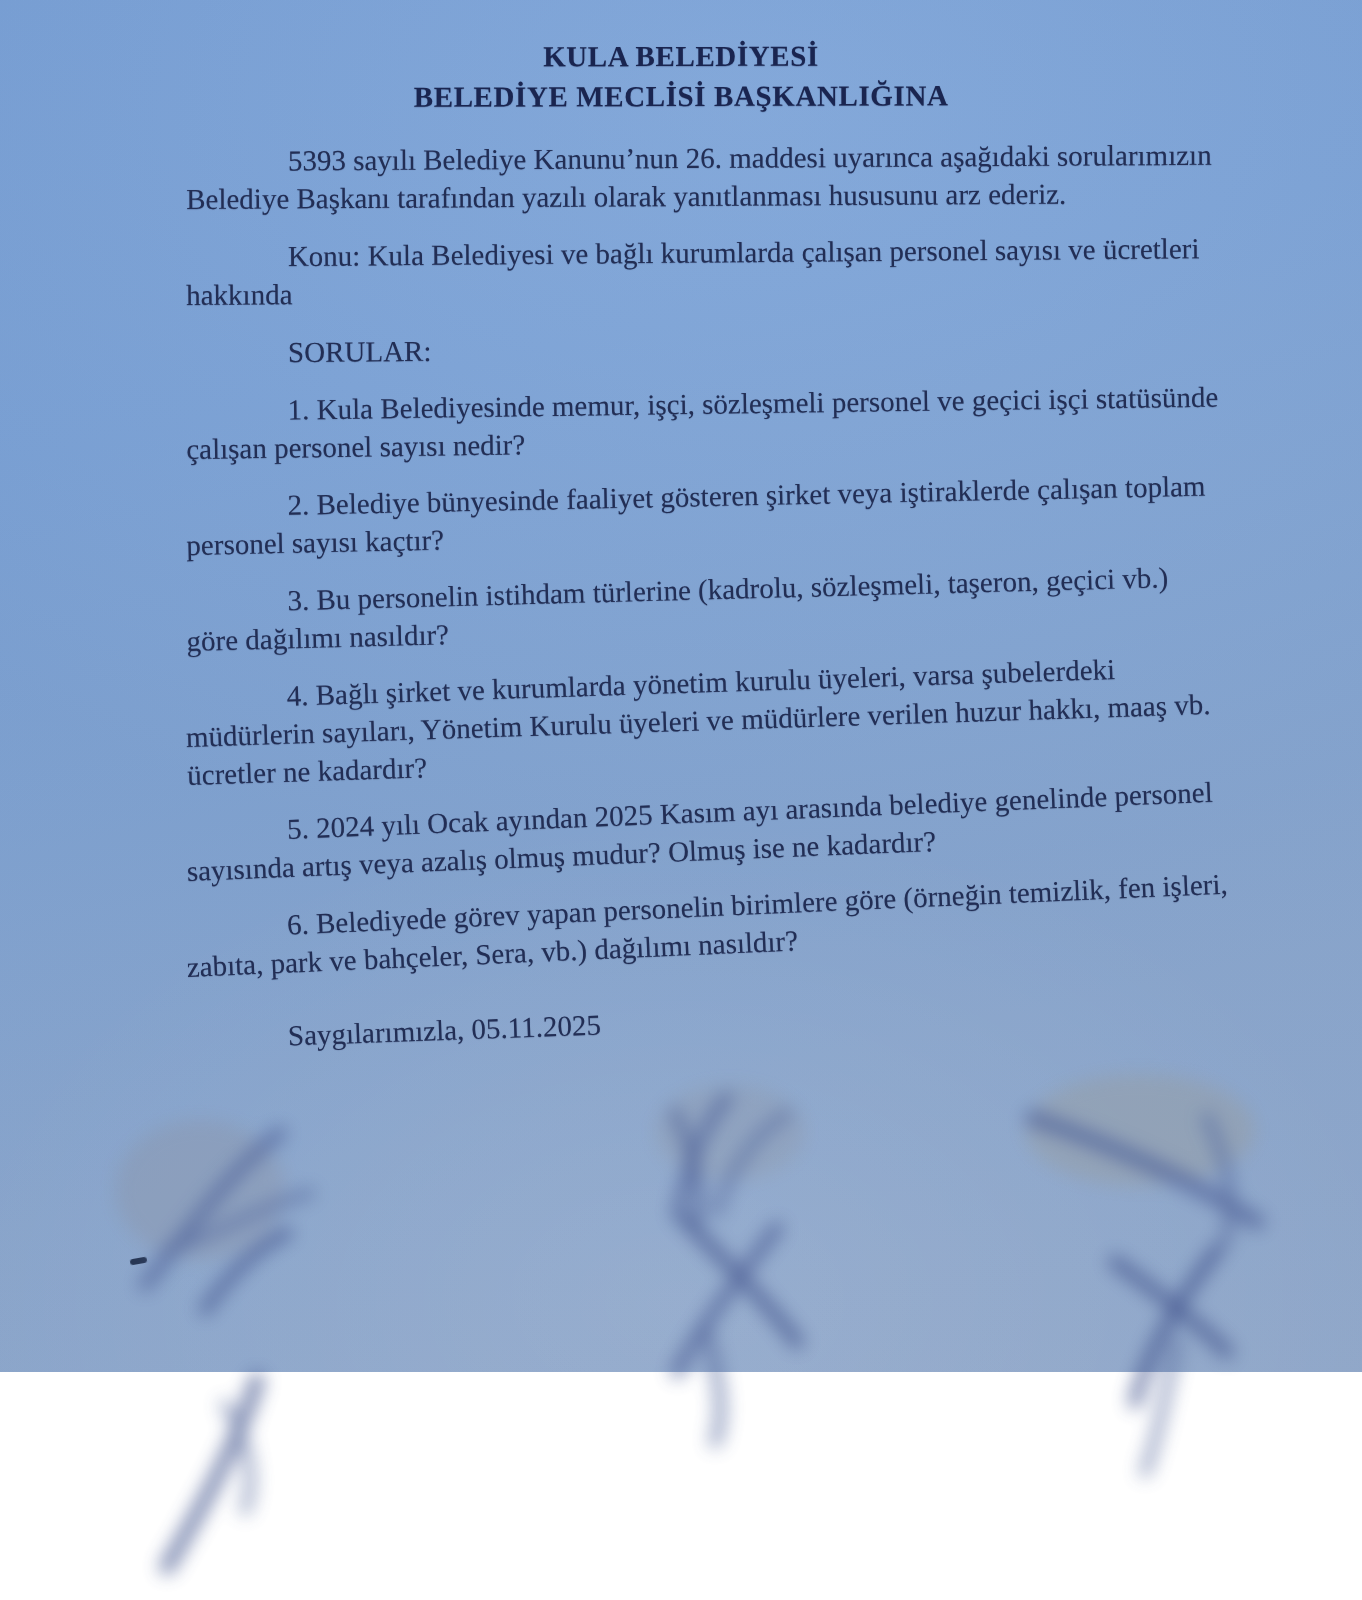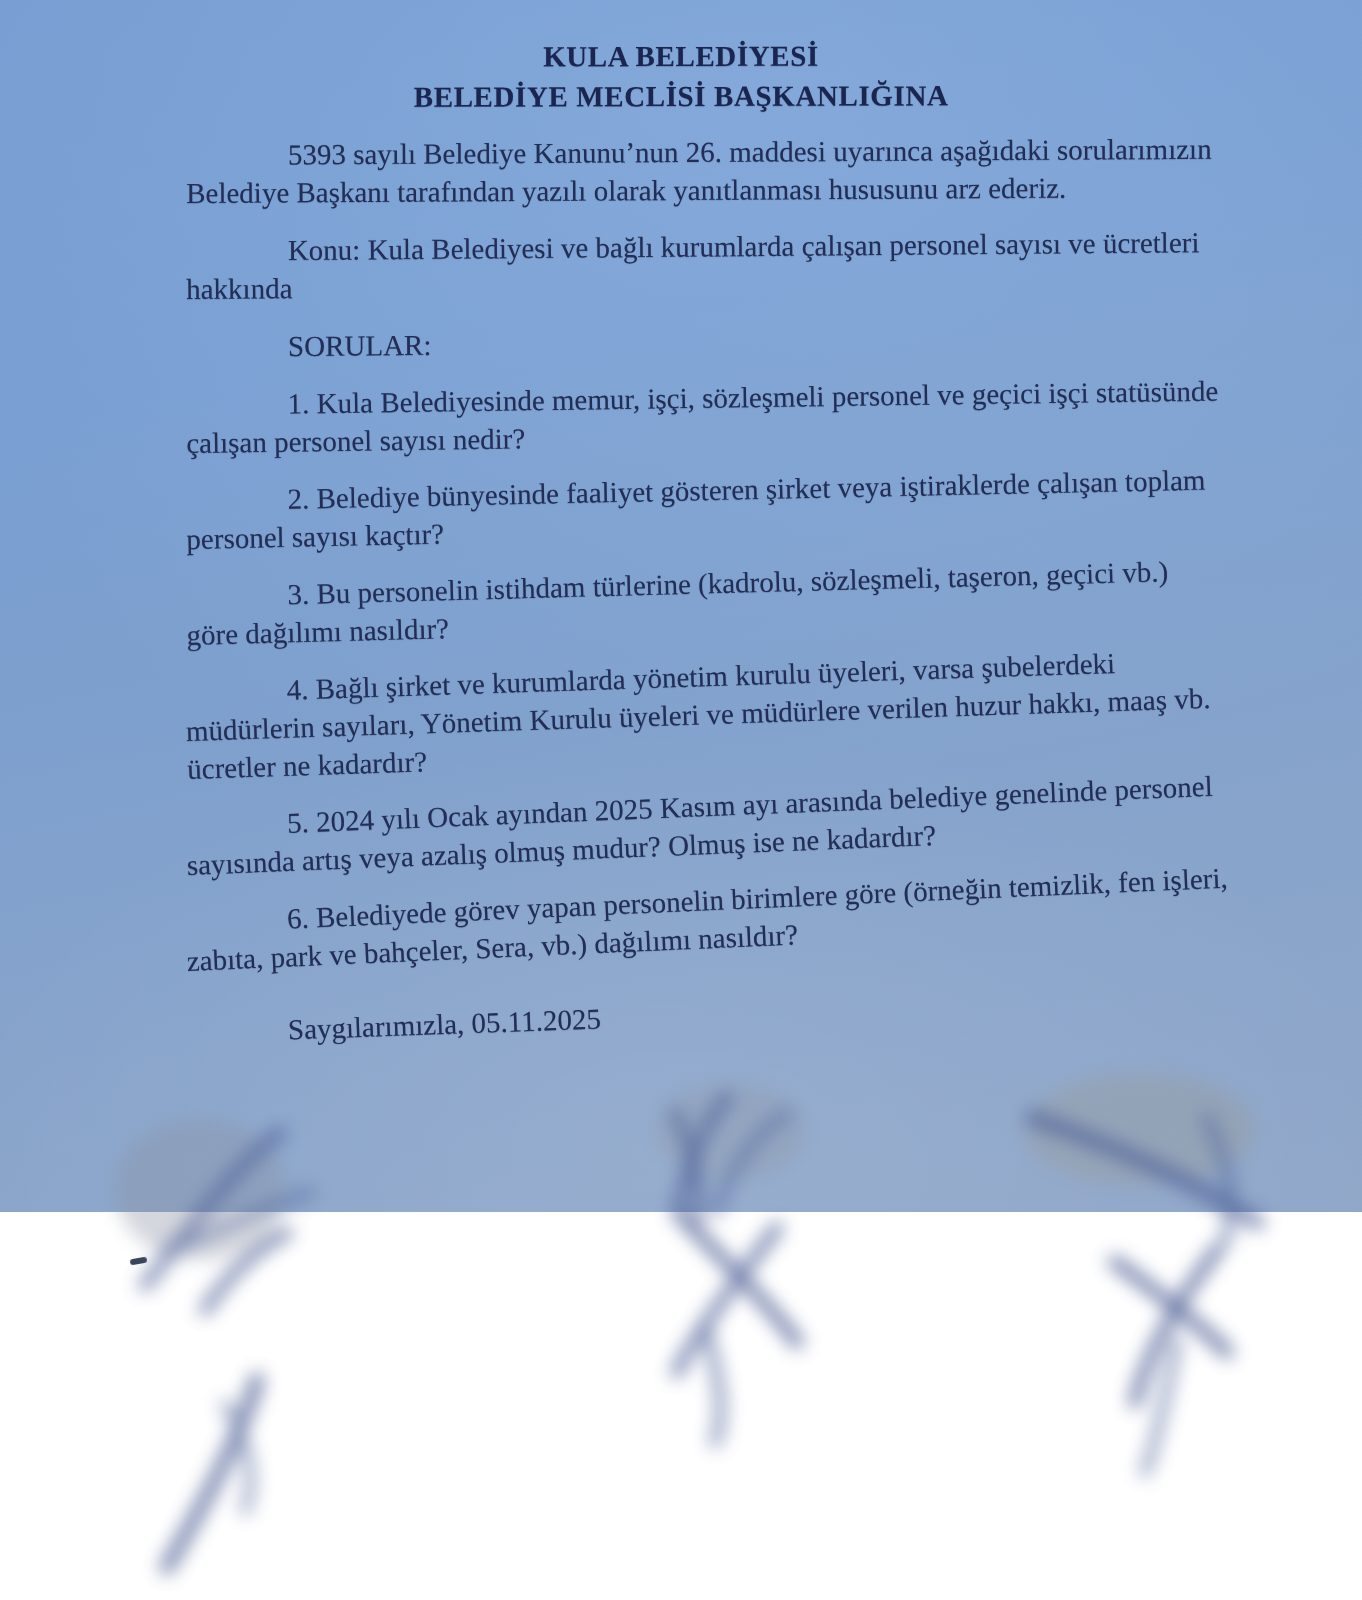--- a/index.html
+++ b/index.html
@@ -1,40 +1,40 @@
 <!DOCTYPE html>
 <html><head>
 <meta charset="utf-8">
 <style>
   html,body{margin:0;padding:0;}
   body{
     width:1362px;height:1600px;overflow:hidden;
     font-family:"Liberation Serif", serif;
   }
   .page{
-    position:relative;width:1362px;height:1212px;
+    position:relative;width:1362px;height:1372px;
     background:
       radial-gradient(120% 80% at 55% 8%, rgba(255,255,255,0.07) 0%, rgba(16,36,84,0.05) 70%),
       radial-gradient(90% 60% at 50% 95%, rgba(255,255,255,0.10) 0%, rgba(255,255,255,0) 60%),
       linear-gradient(168deg,#78a0d6 0%,#7ca3d7 28%,#85a7d4 52%,#8fabd1 74%,#97aecf 100%);
     color:#202c52;
   }
   .title-wrap{
     padding-top:36px;
     text-align:center;
     font-weight:bold;
     font-size:29px;
     letter-spacing:0.6px;
     color:#1a2550;
     line-height:40px;
     text-shadow:0 0.5px 1px rgba(20,30,70,0.4);
     transform:rotate(-0.15deg);
   }
   .body-wrap{
-    margin-top:20px;
+    margin-top:26px;
     padding-left:186px;
     padding-right:150px;
     font-size:29px;
     line-height:38px;
     color:#222e55;
     text-shadow:0 0.4px 0.9px rgba(23,33,70,0.38);
   }
   .block{margin-top:20px;transform-origin:0 50%;}
   .block:first-child{margin-top:0;}
   .line{white-space:nowrap;}

